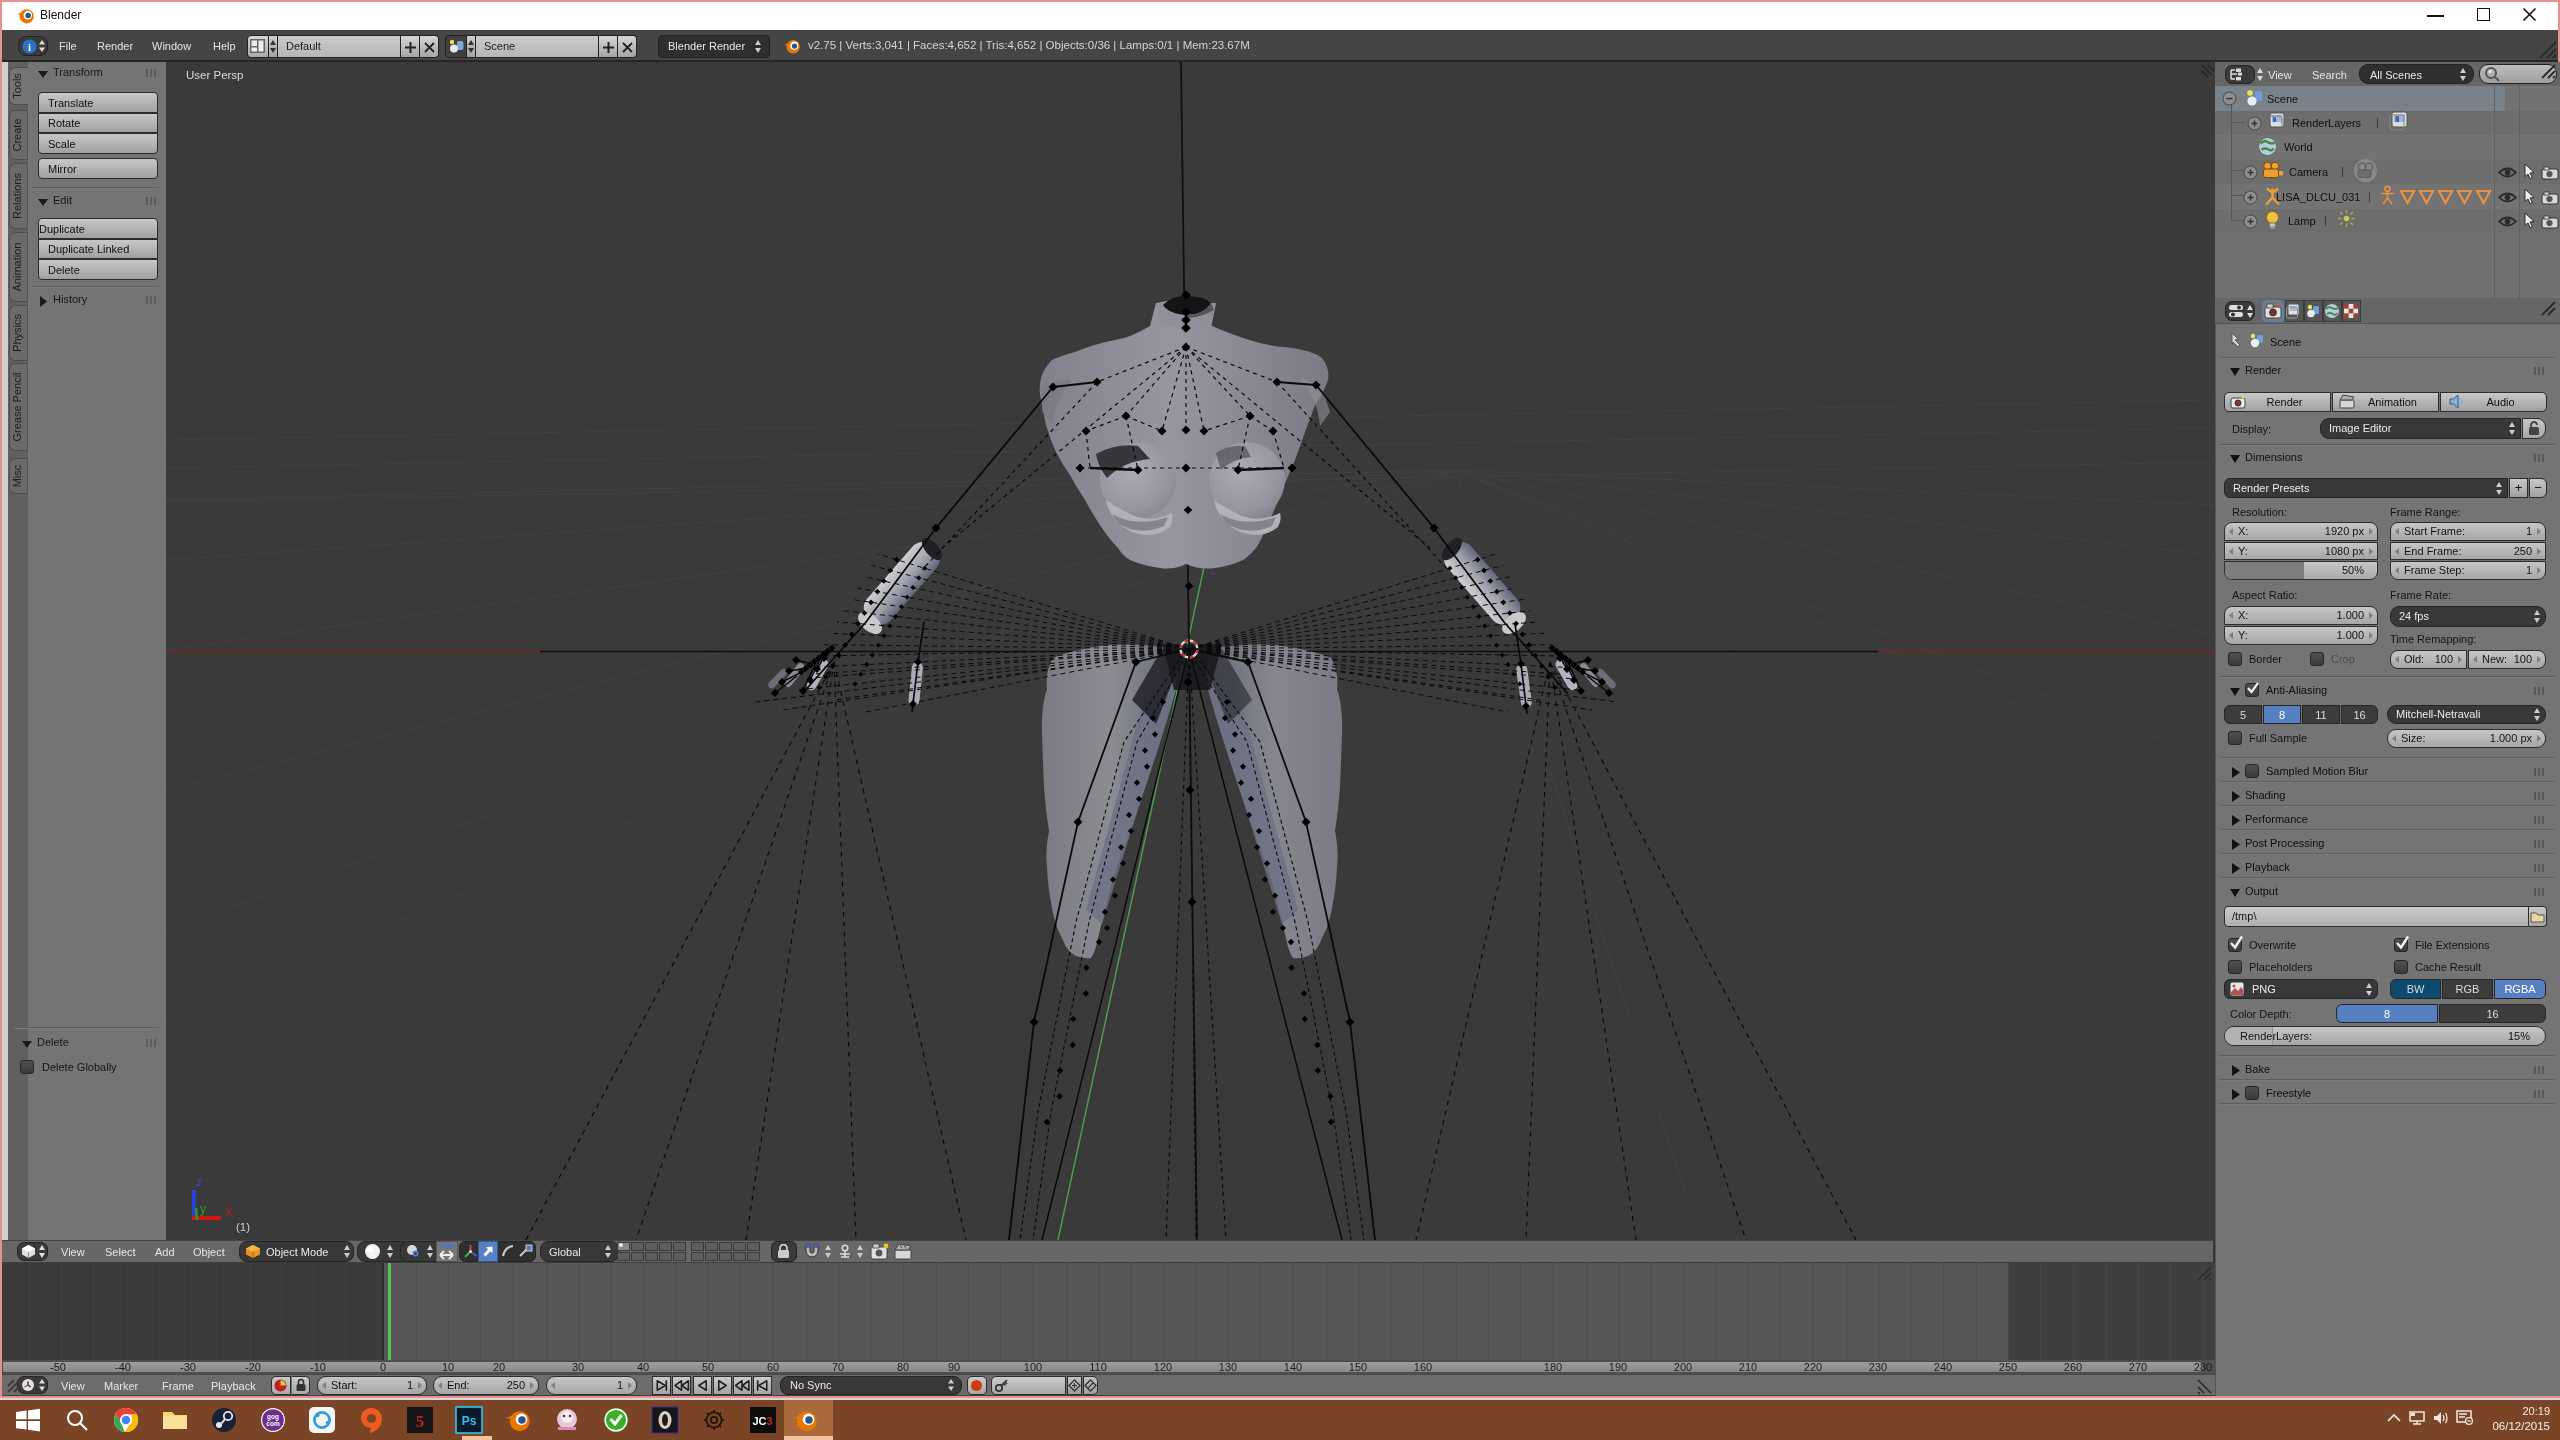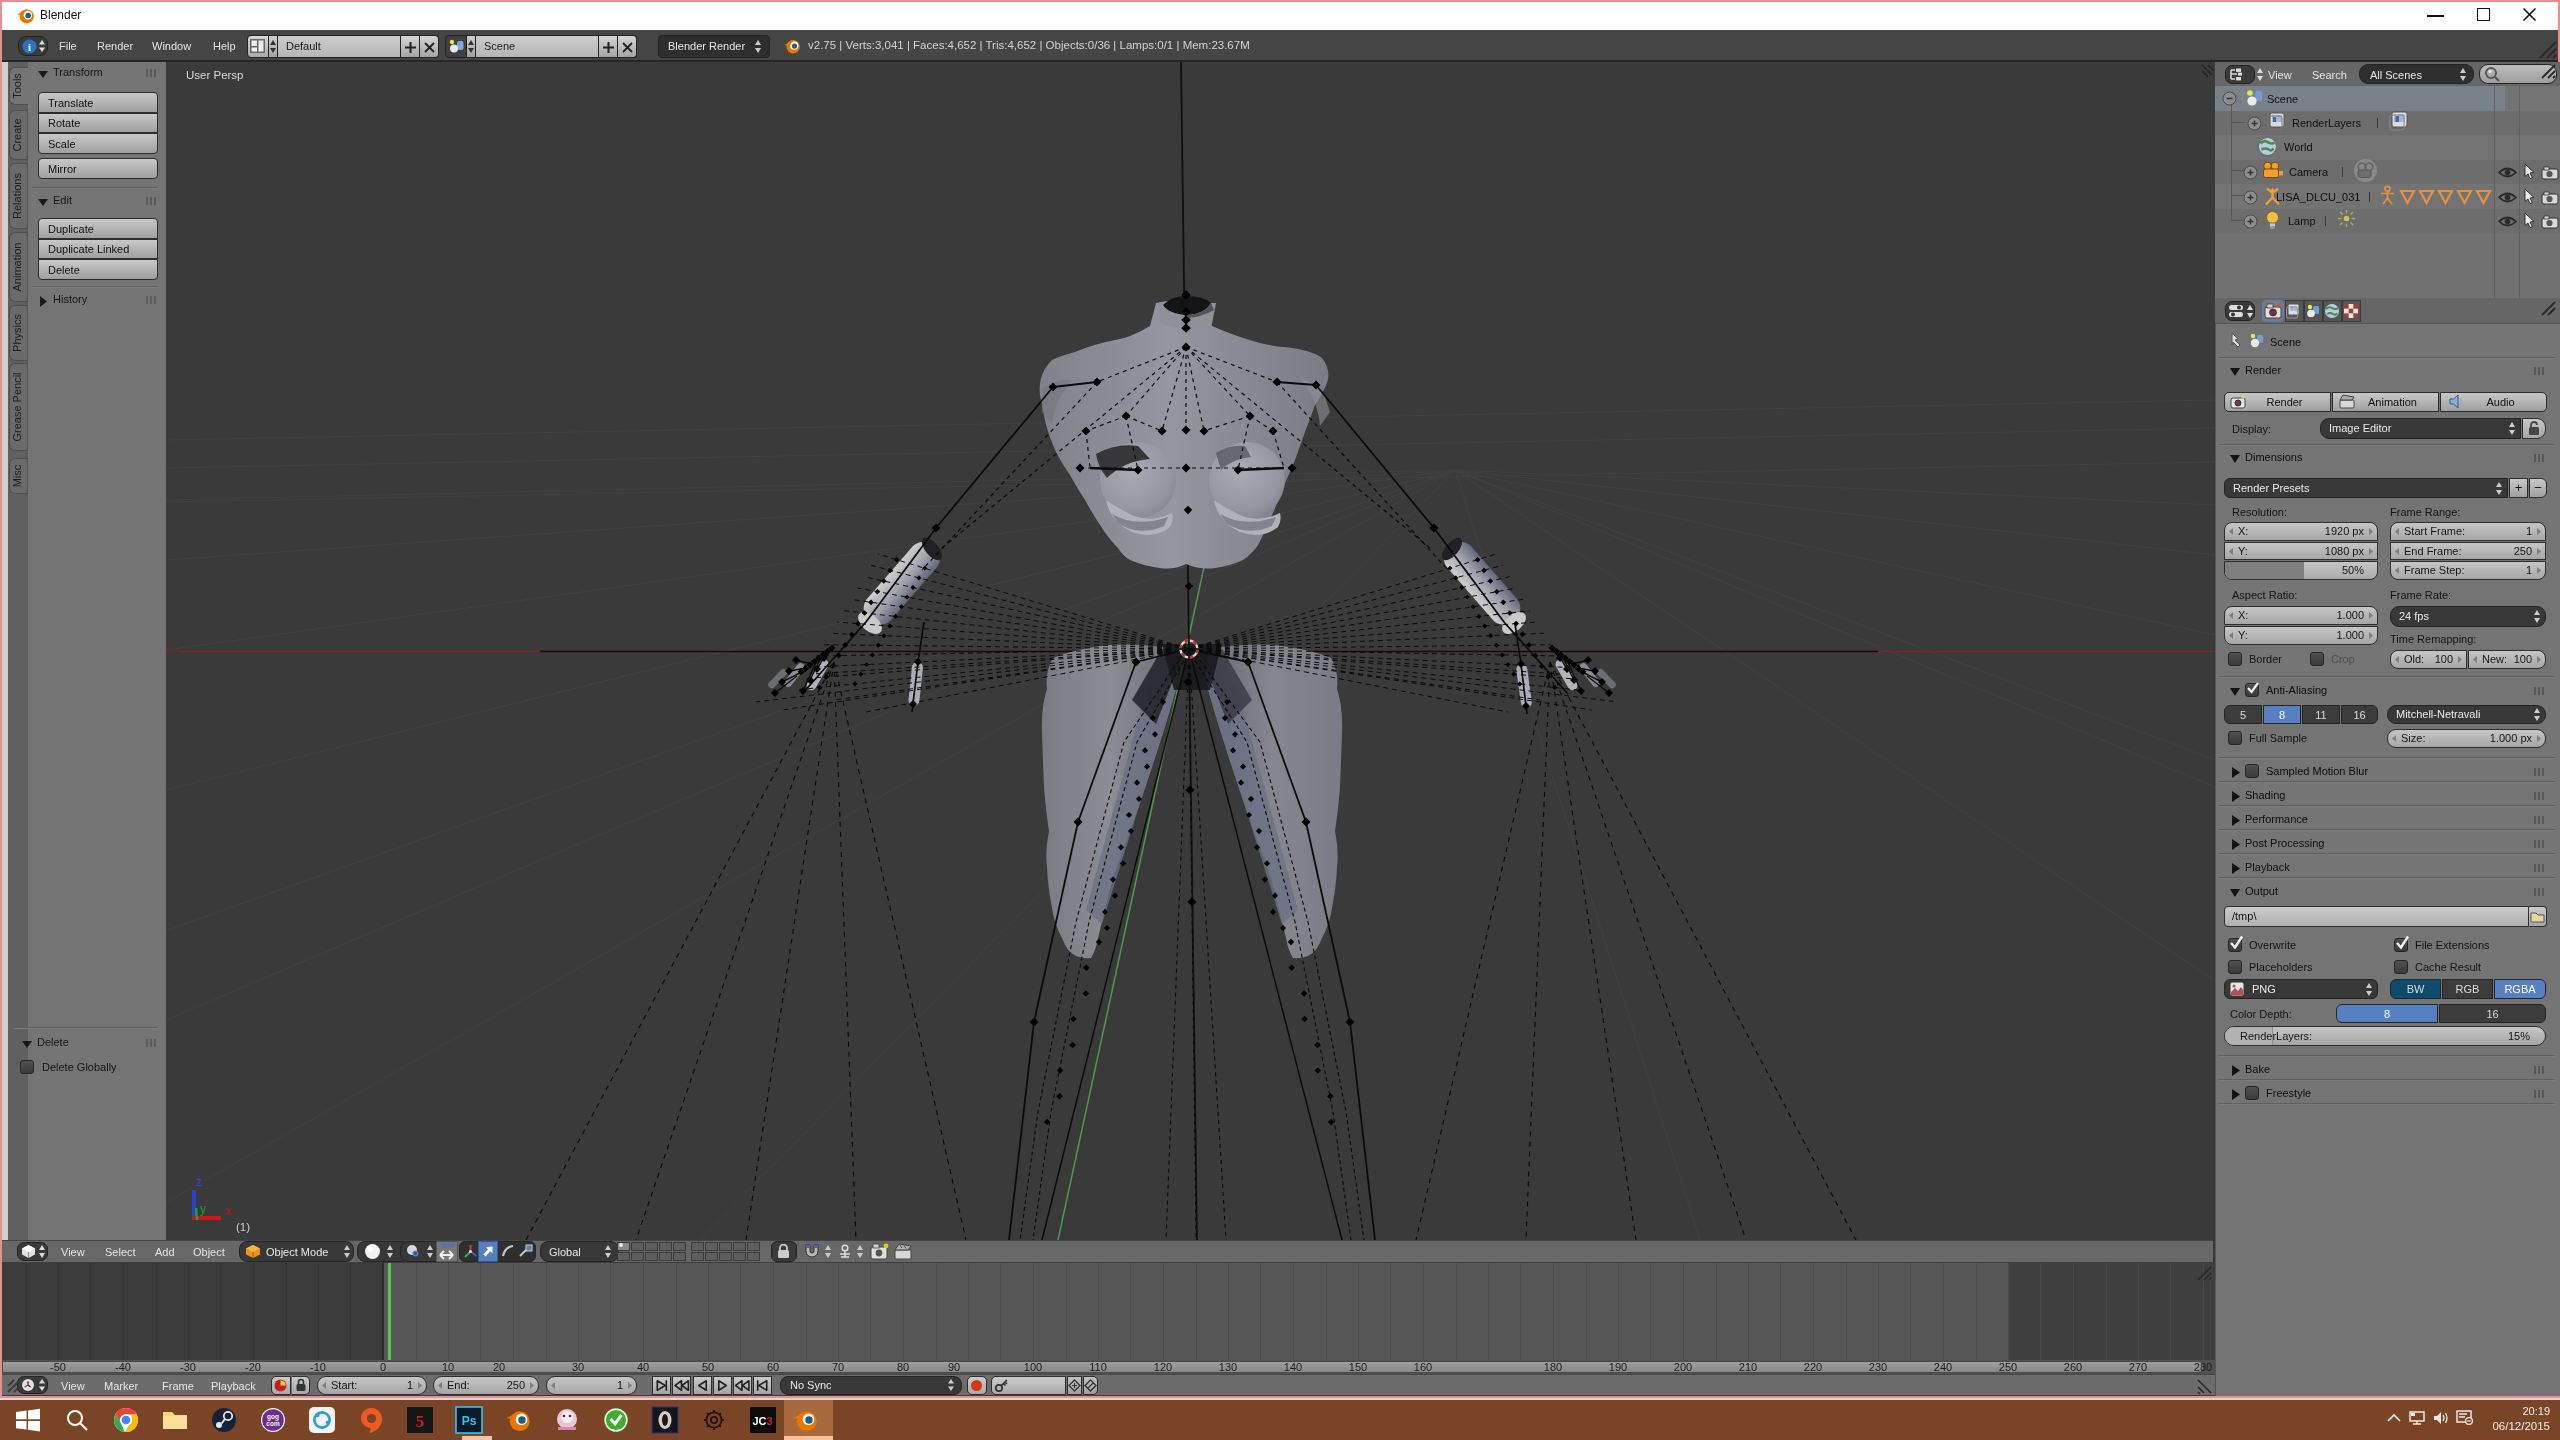--- a/index.html
+++ b/index.html
@@ -131,21 +131,21 @@
 <div class="ab btn" style="left:38px;top:92px;width:120px;height:21px;border-radius:4px 4px 0 0;line-height:20px;font-size:11px;text-align:left;padding-left:9px">Translate</div>
 <div class="ab btn" style="left:38px;top:113px;width:120px;height:20px;border-radius:;line-height:19px;font-size:11px;text-align:left;padding-left:9px">Rotate</div>
 <div class="ab btn" style="left:38px;top:133px;width:120px;height:21px;border-radius:0 0 4px 4px;line-height:20px;font-size:11px;text-align:left;padding-left:9px">Scale</div>
 <div class="ab btn" style="left:38px;top:158px;width:120px;height:21px;border-radius:4px;line-height:20px;font-size:11px;text-align:left;padding-left:9px">Mirror</div>
 <div class="sep" style="left:32px;width:126px;top:187px"></div>
 <svg class="ab" style="left:36px;top:195px" width="14" height="14">
     <path d="M2 4 L12 4 L7 11 Z" fill="#1a1a1a"></path>
   </svg>
 <div class="ab txt" style="left:53px;top:194px;color:#151515">Edit</div>
 <div class="ab" style="left:146px;top:197px;width:11px;height:8px;background:repeating-linear-gradient(90deg,#5d5d5d 0 2px,transparent 2px 4px)"></div>
-<div class="ab btn" style="left:38px;top:218px;width:120px;height:21px;border-radius:4px 4px 0 0;line-height:20px;font-size:11px;text-align:left;padding-left:9px">Duplicate</div>
+<div class="ab btn" style="left:38px;top:218px;width:120px;height:21px;border-radius:4px 4px 0 0;line-height:20px;font-size:11px;text-align:left;">Duplicate</div>
 <div class="ab btn" style="left:38px;top:239px;width:120px;height:20px;border-radius:;line-height:19px;font-size:11px;text-align:left;padding-left:9px">Duplicate Linked</div>
 <div class="ab btn" style="left:38px;top:259px;width:120px;height:21px;border-radius:0 0 4px 4px;line-height:20px;font-size:11px;text-align:left;padding-left:9px">Delete</div>
 <div class="sep" style="left:32px;width:126px;top:286px"></div>
 <svg class="ab" style="left:36px;top:294px" width="14" height="14">
     <path d="M4 2 L11 7.5 L4 13 Z" fill="#1a1a1a"></path>
   </svg>
 <div class="ab txt" style="left:53px;top:293px;color:#151515">History</div>
 <div class="ab" style="left:146px;top:296px;width:11px;height:8px;background:repeating-linear-gradient(90deg,#5d5d5d 0 2px,transparent 2px 4px)"></div>
 <div class="sep" style="left:14px;width:144px;top:1027px"></div>
 <svg class="ab" style="left:20px;top:1037px" width="14" height="14">

